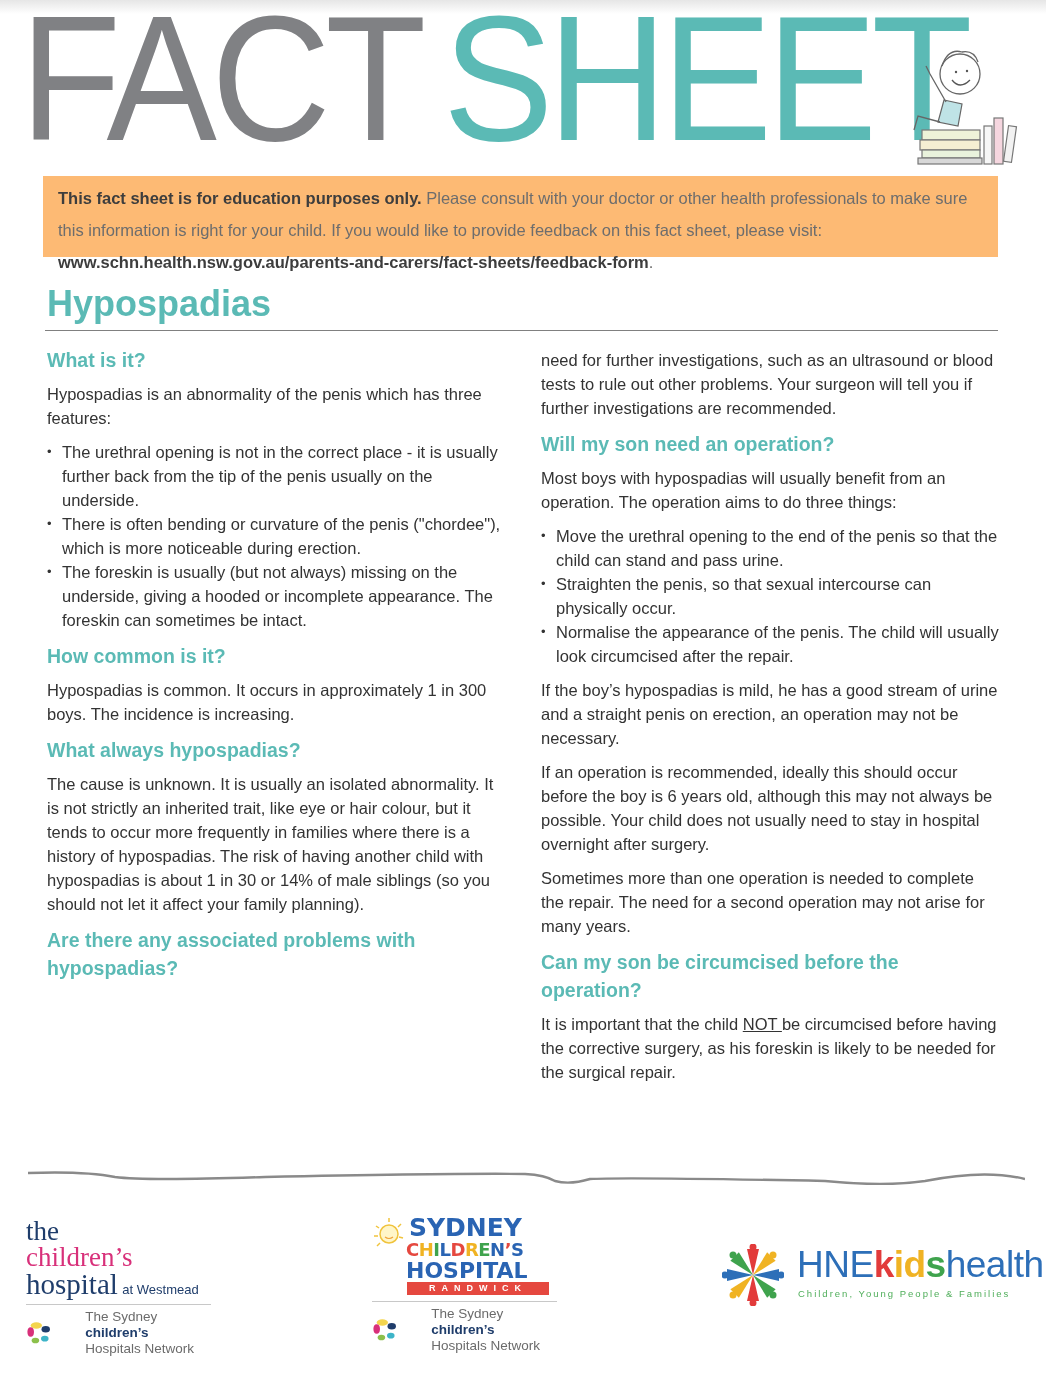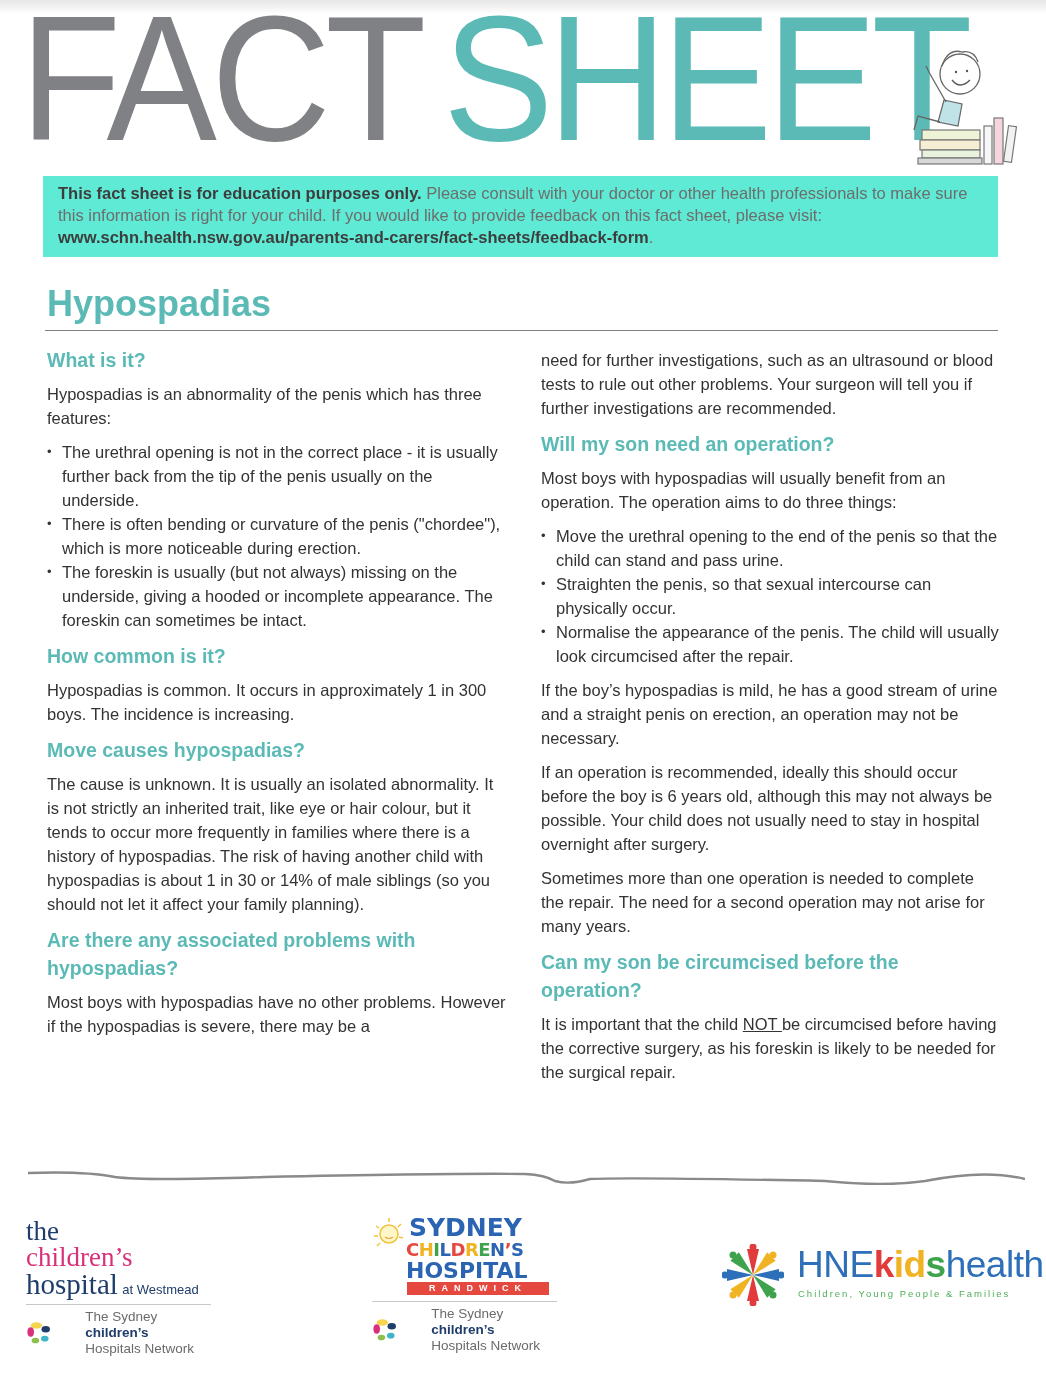--- a/index.html
+++ b/index.html
@@ -9,22 +9,22 @@
                 background: linear-gradient(#e6e6e6, #ffffff); }
   
   .masthead { position: absolute; left: 20px; top: 4px; height: 150px; display: flex; align-items: flex-end; }
   .mast-word { font-family: "Liberation Sans", sans-serif; font-size: 178px; line-height: 150px;
                letter-spacing: -6px; transform: scaleX(0.93); transform-origin: left bottom; font-weight: 400; }
   .mast-fact { color: #808184; position: absolute; left: 0; top: 0; }
   .mast-sheet { color: #5bbab5; position: absolute; left: 423px; top: 0; }
   .kid-illus { position: absolute; left: 912px; top: 38px; width: 110px; height: 128px; }
   
   .notice { position: absolute; left: 43px; top: 176px; width: 955px; height: 81px;
-            background: #5eead4; box-sizing: border-box; padding: 6px 18px 0 15px;
-            font-size: 16.5px; line-height: 22px; color: #6d6d6d; }
+            background: #fdba74; box-sizing: border-box; padding: 6px 18px 0 15px;
+            font-size: 16.5px; line-height: 32px; color: #6d6d6d; }
   .notice b { color: #3d3d3d; font-weight: 700; }
   .notice .url { color: #3d3d3d; font-weight: 700; }
   
   .page-title { position: absolute; left: 47px; top: 282px; font-size: 36px; font-weight: 700;
                 color: #5bbab5; margin: 0; line-height: 44px; }
   .title-rule { position: absolute; left: 45px; top: 330px; width: 953px; height: 1px; background: #808080; }
   
   .col { position: absolute; top: 346px; width: 460px; font-size: 16.5px; line-height: 24px; color: #333; }
   .col-left { left: 47px; }
   .col-right { left: 541px; top: 348px; }
@@ -110,26 +110,25 @@
       <li>The urethral opening is not in the correct place - it is usually further back from the tip of the penis usually on the underside.</li>
       <li>There is often bending or curvature of the penis ("chordee"), which is more noticeable during erection.</li>
       <li>The foreskin is usually (but not always) missing on the underside, giving a hooded or incomplete appearance. The foreskin can sometimes be intact.</li>
     </ul>
   </section>
   <section>
     <h2>How common is it?</h2>
     <p>Hypospadias is common. It occurs in approximately 1 in 300 boys.  The incidence is increasing.</p>
   </section>
   <section>
-    <h2>Move causes hypospadias?</h2>
+    <h2>What always hypospadias?</h2>
     <p>The cause is unknown. It is usually an isolated abnormality. It is not strictly an inherited trait, like eye or hair colour, but it tends to occur more frequently in families where there is a history of hypospadias.  The risk of having another child with hypospadias is about 1 in 30 or 14% of male siblings (so you should not let it affect your family planning).</p>
   </section>
   <section>
     <h2 style="padding-right:40px;">Are there any associated problems with hypospadias?</h2>
-    <p>Most boys with hypospadias have no other problems. However if the hypospadias is severe, there may be a</p>
   </section>
 </div>
 
 <div class="col col-right">
   <p>need for further investigations, such as an ultrasound or blood tests to rule out other problems.  Your surgeon will tell you if further investigations are recommended.</p>
   <section>
     <h2>Will my son need an operation?</h2>
     <p>Most boys with hypospadias will usually benefit from an operation.  The operation aims to do three things:</p>
     <ul>
       <li>Move the urethral opening to the end of the penis so that the child can stand and pass urine.</li>

